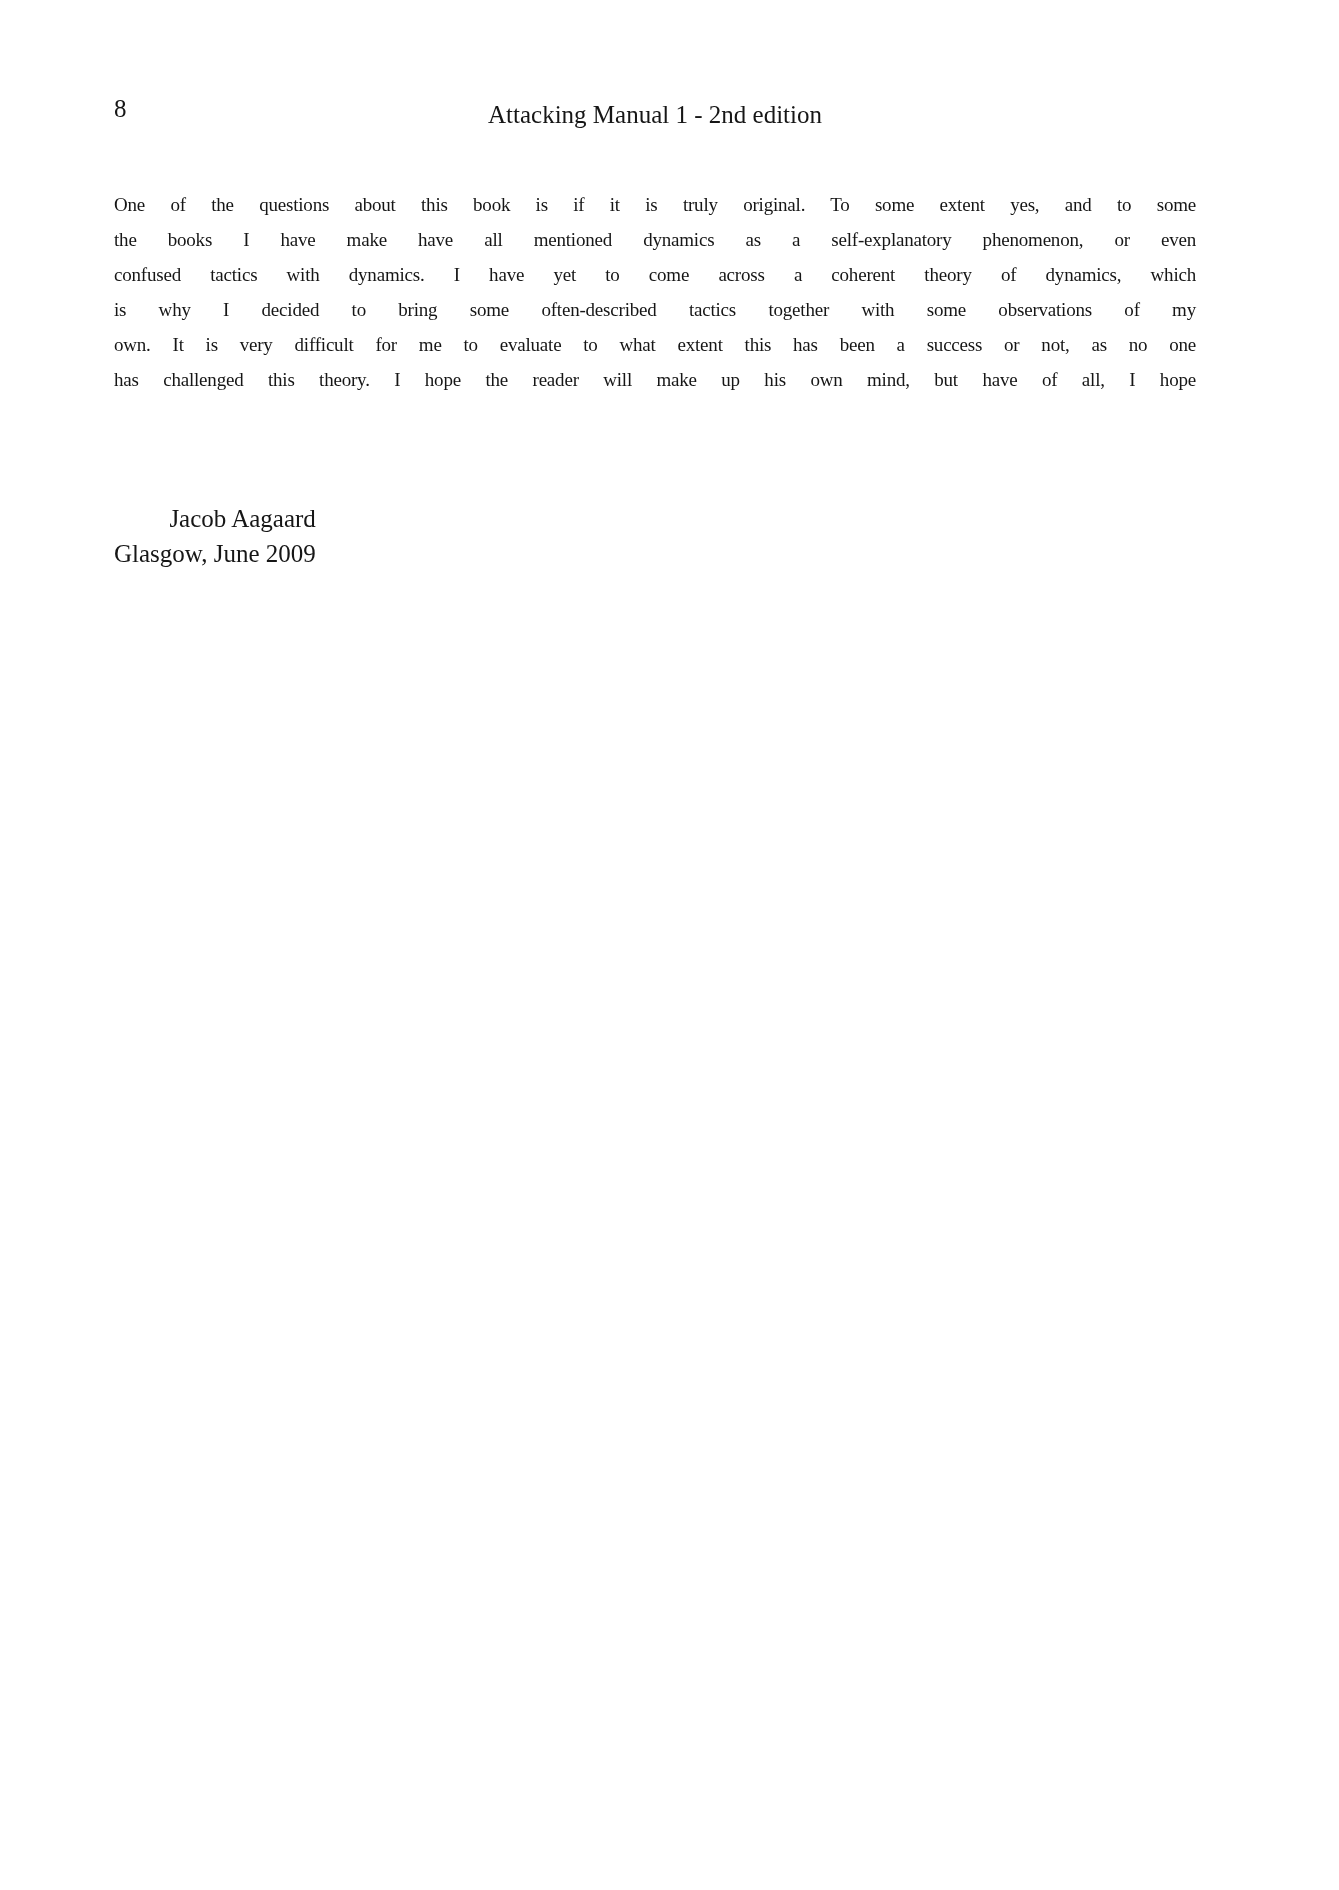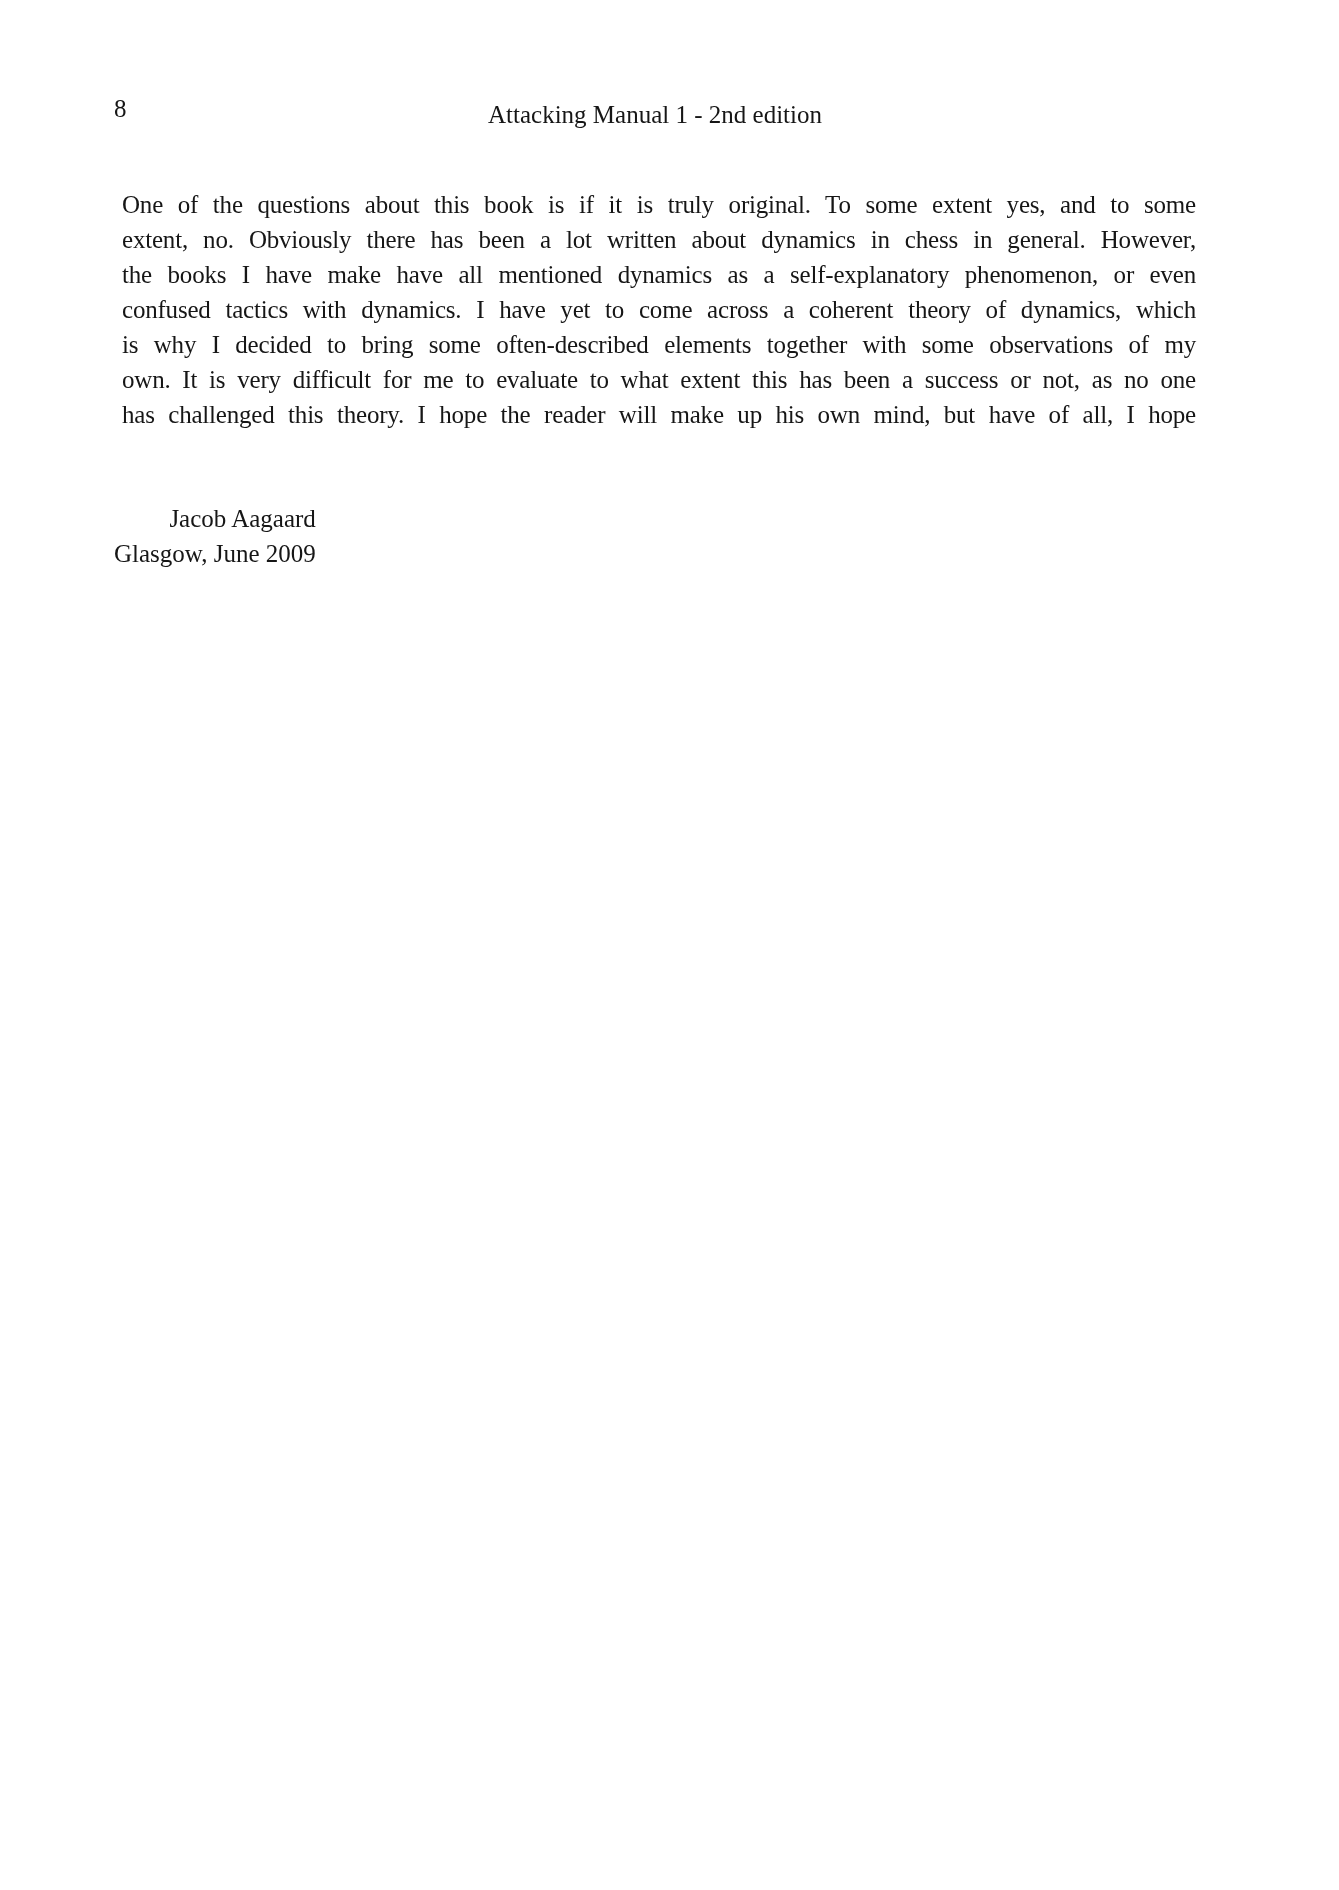--- a/index.html
+++ b/index.html
@@ -39,26 +39,25 @@
   }
   .content {
     position: absolute;
     left: 114px;
     width: 1082px;
     top: 187px;
   }
   .para .line {
     height: 35px;
     line-height: 35px;
-    font-size: 25px;
+    font-size: 19px;
     letter-spacing: -0.2px;
     text-align: justify;
     text-align-last: justify;
     white-space: nowrap;
-    margin-left: 8px;
   }
   .para .line.last {
     text-align: left;
     text-align-last: left;
   }
   .signature {
     position: absolute;
     left: 0;
     top: 314px; 
     font-size: 25px;
@@ -76,24 +75,23 @@
 
   <header class="running-header">
     <span class="pagenum">8</span>
     <span class="running-title">Attacking Manual 1 - 2nd edition</span>
   </header>
 
   <main class="content">
 
     <div class="para">
       <div class="line">One of the questions about this book is if it is truly original. To some extent yes, and to some</div>
-      <div class="line">extent, no. Obviously there has been a lot written about dynamics in chess in general. However,</div>
       <div class="line">the books I have make have all mentioned dynamics as a self-explanatory phenomenon, or even</div>
       <div class="line">confused tactics with dynamics. I have yet to come across a coherent theory of dynamics, which</div>
-      <div class="line">is why I decided to bring some often-described elements together with some observations of my</div>
+      <div class="line">is why I decided to bring some often-described tactics together with some observations of my</div>
       <div class="line">own. It is very difficult for me to evaluate to what extent this has been a success or not, as no one</div>
       <div class="line">has challenged this theory. I hope the reader will make up his own mind, but have of all, I hope</div>
     </div>
 
     <div class="signature">
       <div class="sig-line">Jacob Aagaard</div>
       <div class="sig-line">Glasgow, June 2009</div>
     </div>
 
   </main>

